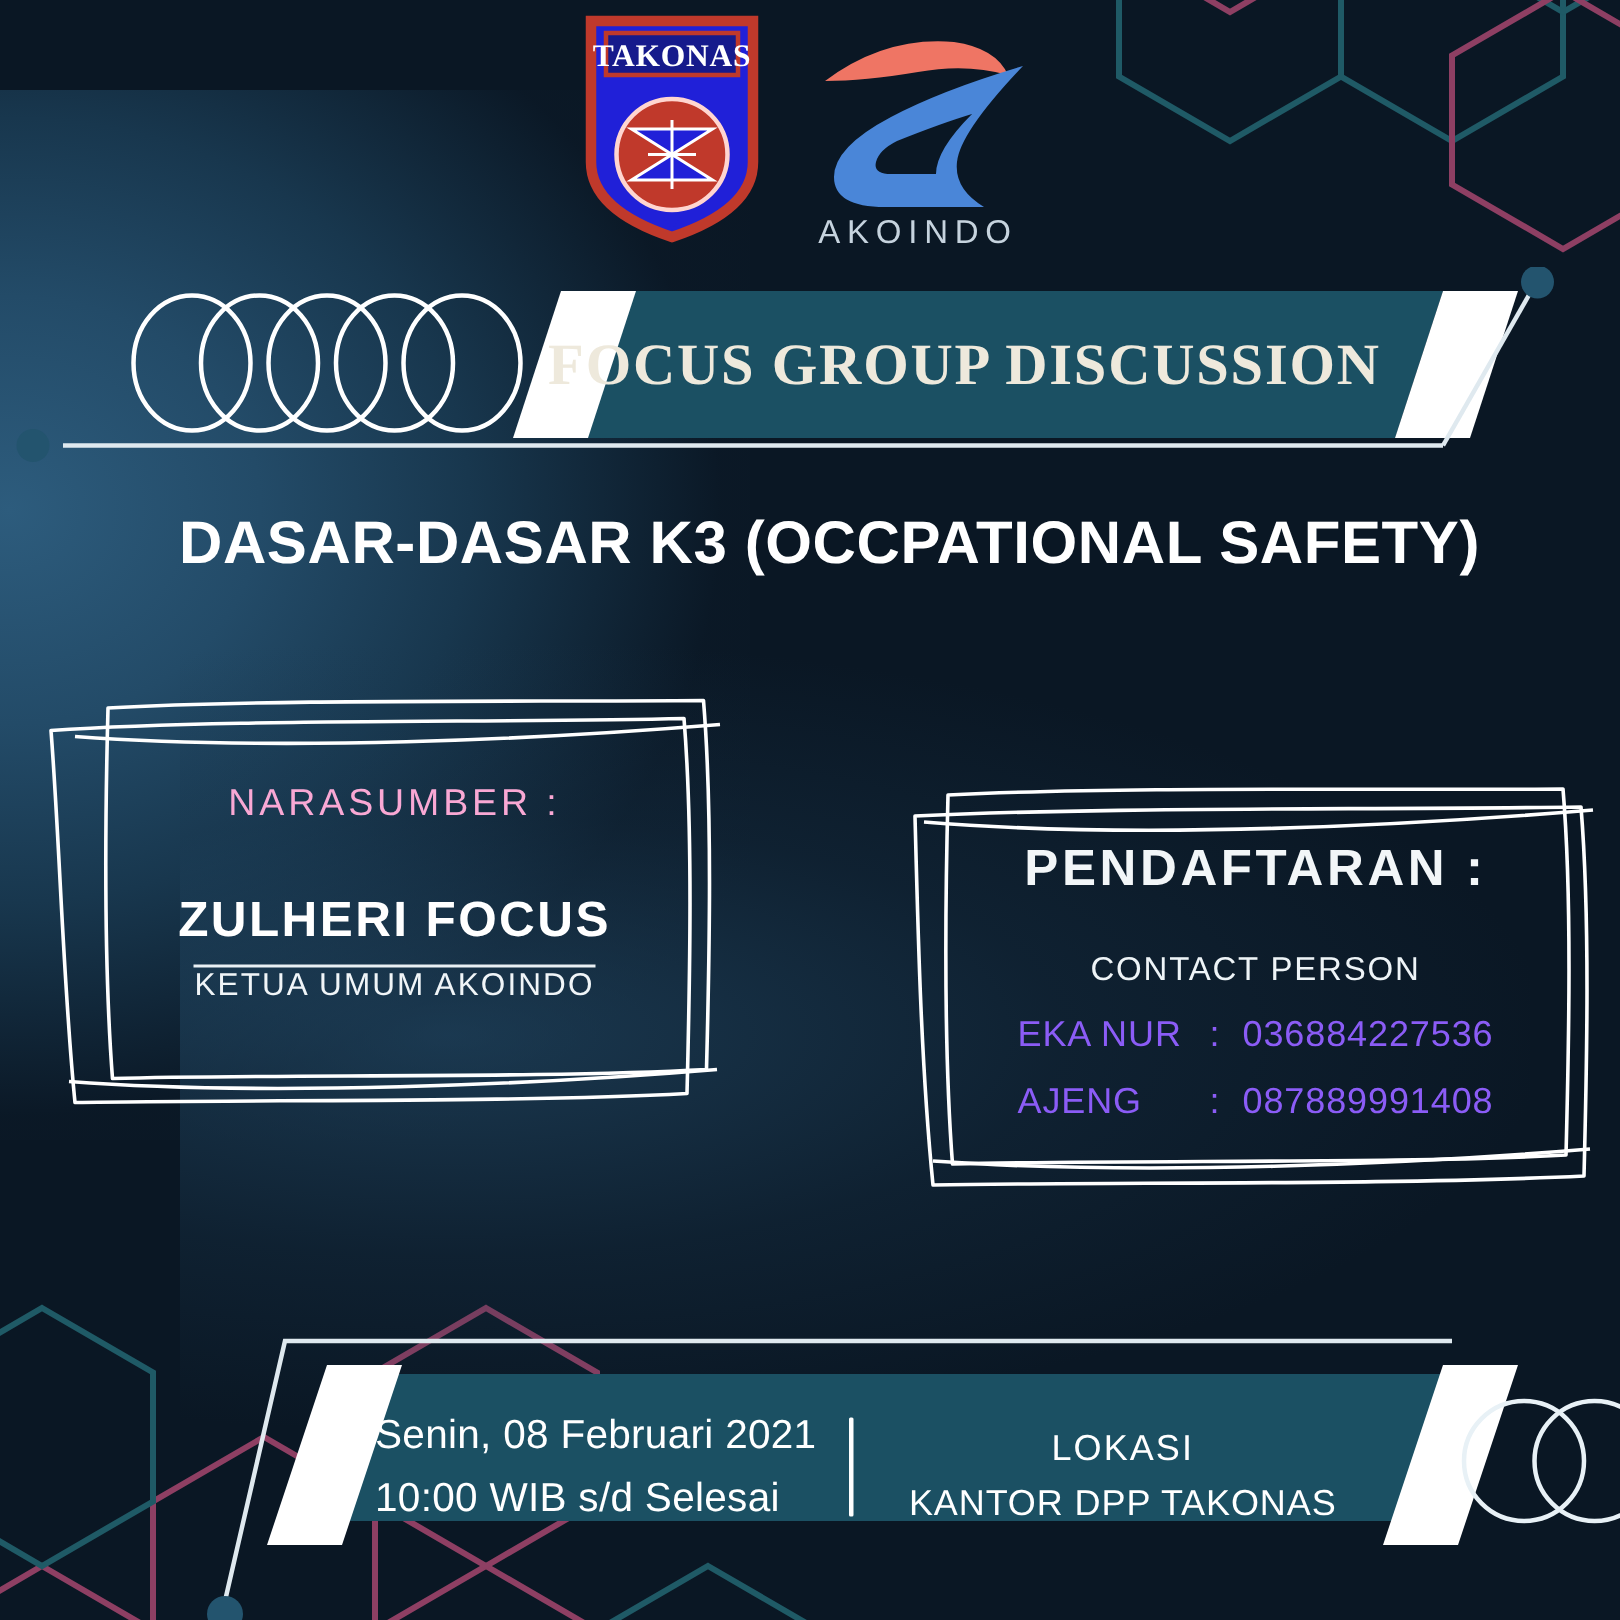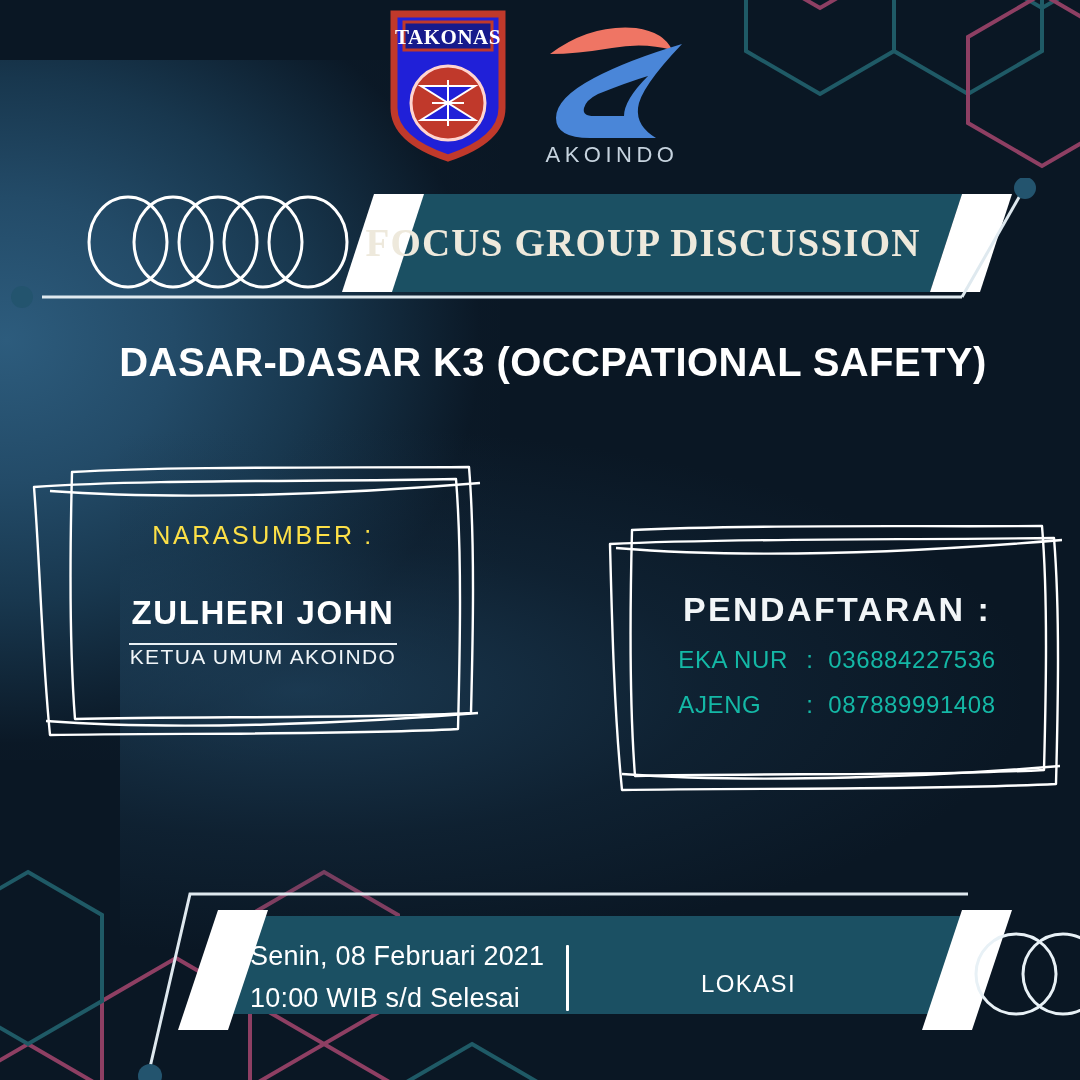--- a/index.html
+++ b/index.html
@@ -61,30 +61,30 @@
   
   .card { position:absolute; }
   .card .frame { position:absolute; inset:0; }
   .card .content {
     position:absolute; inset:0;
     display:flex; flex-direction:column; align-items:center; justify-content:center;
     color:#ffffff; text-align:center;
   }
   #card-speaker { left:28px; top:445px; width:470px; height:300px; }
   #card-speaker .content { padding:26px 40px; }
-  .sp-label { font-size:25px; letter-spacing:2.6px; font-weight:400; color:#fde047; }
+  .sp-label { font-size:25px; letter-spacing:2.6px; font-weight:400; color:#f9a8d4; }
   .sp-name  { font-size:33px; letter-spacing:1.6px; font-weight:600; color:#ffffff; margin-top:44px; }
   .sp-rule  { width:268px; height:2px; background:#e9f0f4; margin-top:11px; }
   .sp-role  { font-size:21px; letter-spacing:1.4px; font-weight:500; color:#f0f5f8; }
 
   #card-register { left:602px; top:512px; width:470px; height:285px; }
   #card-register .content { padding:24px 34px; }
   .rg-label { font-size:34px; letter-spacing:2.4px; font-weight:700; color:#f2f6f8; }
   .rg-sub   { font-size:22px; letter-spacing:1.2px; font-weight:400; color:#eef4f7; margin-top:34px; }
-  .rg-line  { font-size:24px; letter-spacing:0.6px; font-weight:400; color:#14b8a6; margin-top:17px;
+  .rg-line  { font-size:24px; letter-spacing:0.6px; font-weight:400; color:#8b5cf6; margin-top:17px;
               display:flex; width:100%; justify-content:center; }
   .rg-line .nm  { width:128px; text-align:left; }
   .rg-line .cl  { width:22px; text-align:left; }
   .rg-line .num { text-align:left; }
 
   
   .footer-wrap { position:absolute; left:0; bottom:0; width:1080px; height:200px; }
   .footer-text {
     position:absolute; left:250px; top:930px; width:660px; height:96px;
     display:flex; align-items:center; color:#ffffff;justify-content:center;
@@ -199,39 +199,40 @@
         <path d="M44 27 C150 21 320 23 441 22 C447 96 445 190 443 268
                  C330 274 160 271 47 274 C41 196 42 104 44 27 Z"></path>
         <path d="M6 42 C120 34 300 37 428 34 C434 108 432 204 430 284
                  C320 290 140 288 22 290 C14 210 12 120 6 42 Z"></path>
         <path d="M22 46 C160 56 330 48 452 38"></path>
         <path d="M18 276 C150 286 330 278 450 268"></path>
       </g>
     </svg>
     <div class="content">
       <div class="sp-label">NARASUMBER :</div>
-      <div class="sp-name">ZULHERI JOHN</div>
+      <div class="sp-name">ZULHERI FOCUS</div>
       <div class="sp-rule"></div>
       <div class="sp-role">KETUA UMUM AKOINDO</div>
     </div>
   </div>
 
   <div class="card" id="card-register">
     <svg class="frame" width="470" height="285" viewBox="0 0 470 285">
       <g fill="none" stroke="#ffffff" stroke-width="2.4" stroke-linejoin="round">
         <path d="M30 18 C150 12 320 15 440 14 C446 86 444 180 442 258
                  C330 264 160 261 33 264 C27 186 28 96 30 18 Z"></path>
         <path d="M8 32 C130 26 300 28 452 26 C458 100 456 194 454 272
                  C330 278 140 276 20 278 C12 198 10 110 8 32 Z"></path>
         <path d="M14 36 C160 48 340 38 460 28"></path>
         <path d="M20 262 C160 272 340 264 458 254"></path>
       </g>
     </svg>
     <div class="content">
       <div class="rg-label">PENDAFTARAN :</div>
+      <div class="rg-sub">CONTACT PERSON</div>
 
       <div class="rg-line">
         <span class="nm">EKA NUR</span>
         <span class="cl">:</span>
         <span class="num">036884227536</span>
       </div>
 
       <div class="rg-line">
         <span class="nm">AJENG</span>
         <span class="cl">:</span>
@@ -260,16 +261,17 @@
   </div>
 
   <div class="footer-text">
     <div class="ft-col-date">
       <div class="ft-line">Senin, 08 Februari 2021</div>
       <div class="ft-line">10:00 WIB s/d Selesai</div>
     </div>
     <div class="ft-sep"></div>
     <div class="ft-col-loc">
       <div class="ft-line small top">LOKASI</div>
+      <div class="ft-line small">KANTOR DPP TAKONAS</div>
     </div>
   </div>
 
 </div>
 
 </body></html>

